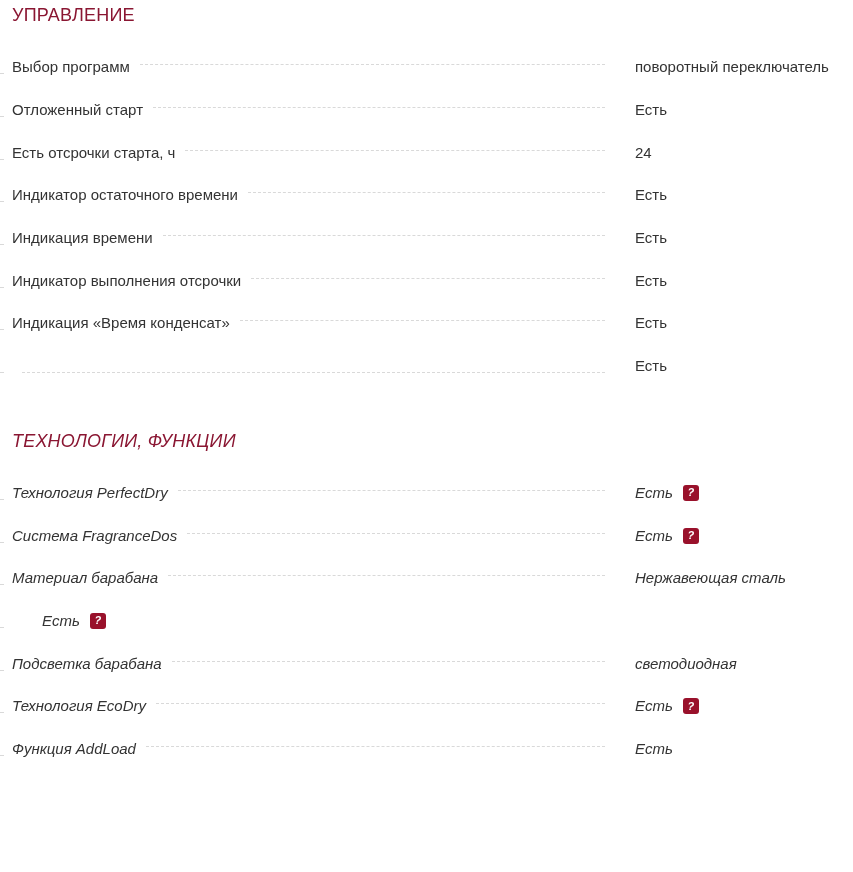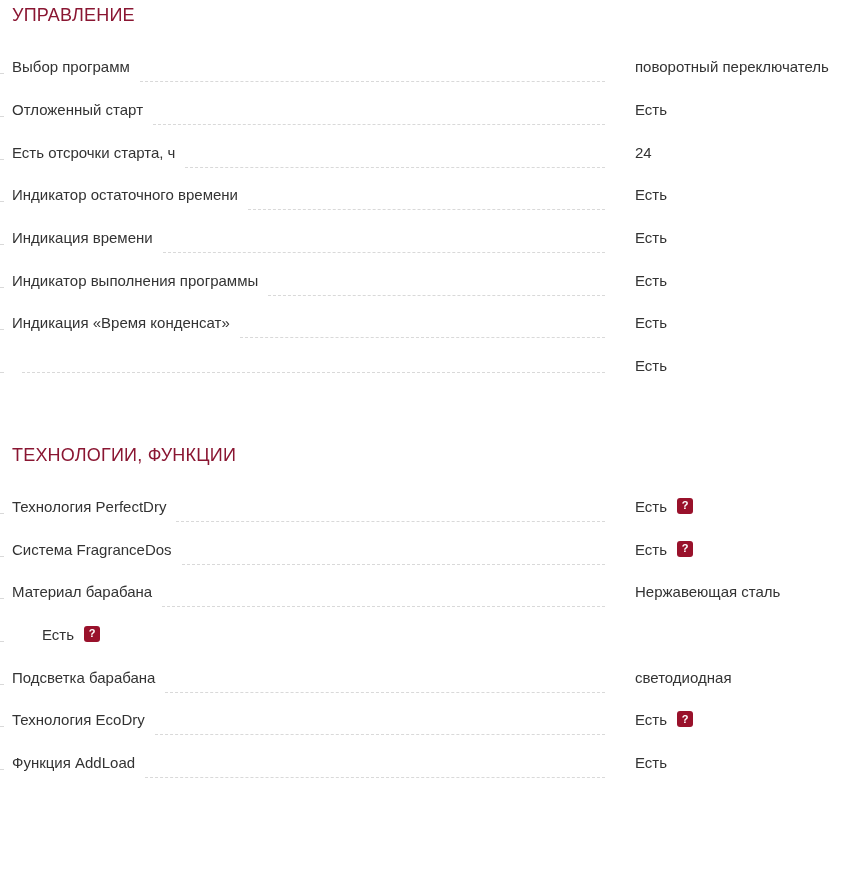--- a/index.html
+++ b/index.html
@@ -26,21 +26,21 @@
     overflow: hidden;
   }
   .section-title {
     margin: 0 0 20px 12px;
     font-size: 18px;
     line-height: 22px;
     font-weight: 400;
     color: var(--title-color);
     letter-spacing: 0.2px;
   }
-  .section + .section { margin-top: 56px; }
+  .section + .section { margin-top: 42px; font-style: italic; }
   .spec-row {
     position: relative;
     display: flex;
     align-items: center;
     height: 42.7px;
     padding-left: 12px;
   }
   
   .spec-row::before {
     content: "";
@@ -48,40 +48,41 @@
     left: 0;
     top: 50%;
     margin-top: 6px;
     width: 4px;
     height: 0;
     border-bottom: 1px dashed var(--leader-color);
   }
   .row-left {
     flex: 0 0 593px;
     display: flex;
-    align-items: flex-end;
+    align-items: flex-start;
     min-width: 0;
   }
   .row-label {
     font-size: 15px;
     line-height: 18px;
     white-space: nowrap;
     color: var(--label-color);
   }
   .leader {
     flex: 1;
     height: 0;
     margin-left: 10px;
     border-bottom: 1px dashed var(--leader-color);
     transform: translateY(6px);
   }
   .row-value-wrap {
     margin-left: 30px;
     flex: 1;
     display: flex;
+    align-items: center;
     white-space: nowrap;
   }
   .row-value {
     font-size: 15px;
     line-height: 18px;
     color: var(--value-color);
   }
   .help-badge {
     margin-left: 10px;
     width: 16px;
@@ -157,21 +158,21 @@
       <span class="leader"></span>
     </div>
     <div class="row-value-wrap">
       <span class="row-value">Есть</span>
 
     </div>
   </div>
 
   <div class="spec-row">
     <div class="row-left">
-      <span class="row-label">Индикатор выполнения программы</span>
+      <span class="row-label">Индикатор выполнения отсрочки</span>
       <span class="leader"></span>
     </div>
     <div class="row-value-wrap">
       <span class="row-value">Есть</span>
 
     </div>
   </div>
 
   <div class="spec-row">
     <div class="row-left">

